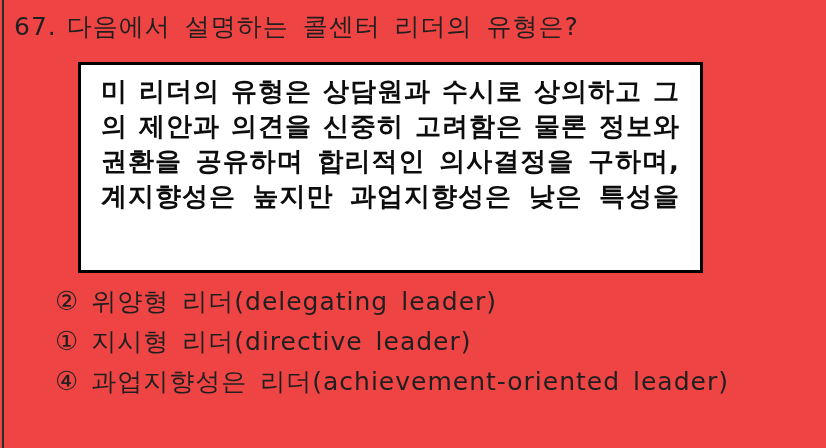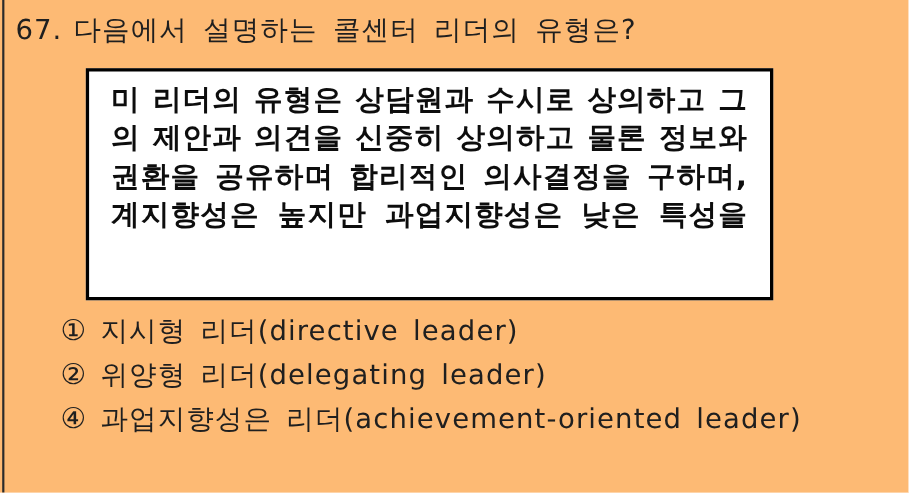--- a/index.html
+++ b/index.html
@@ -5,21 +5,21 @@
   * { margin: 0; padding: 0; box-sizing: border-box; }
   html, body { background: #ffffff; }
   body {
     font-family: "DejaVu Sans", "Liberation Sans", sans-serif;
     color: #1a1a1a;
   }
   .page {
     position: relative;
     width: 826px;
     height: 448px;
-    background: #fdba74;
+    background: #ef4444;
     overflow: hidden;
   }
   .col-divider {
     position: absolute;
     left: 2px;
     top: 0;
     width: 2px;
     height: 448px;
     background: #2b2b2b;
   }
@@ -87,30 +87,30 @@
 <div class="page">
 
   <div class="col-divider"></div>
 
   <div class="question-line">
     <span class="q-num">67.</span><span class="q-title">다음에서 설명하는 콜센터 리더의 유형은?</span>
   </div>
 
   <div class="desc-box">
     <div class="box-line justify">미 리더의 유형은 상담원과 수시로 상의하고 그들</div>
-    <div class="box-line justify">의 제안과 의견을 신중히 상의하고 물론 정보와</div>
+    <div class="box-line justify">의 제안과 의견을 신중히 고려함은 물론 정보와</div>
     <div class="box-line justify">권환을 공유하며 합리적인 의사결정을 구하며, 관</div>
     <div class="box-line justify">계지향성은 높지만 과업지향성은 낮은 특성을 가</div>
   </div>
 
   <ul class="choices">
     <li class="choice">
-      <span class="marker">①</span><span class="choice-text">지시형 리더(directive leader)</span>
+      <span class="marker">②</span><span class="choice-text">위양형 리더(delegating leader)</span>
     </li>
     <li class="choice">
-      <span class="marker">②</span><span class="choice-text">위양형 리더(delegating leader)</span>
+      <span class="marker">①</span><span class="choice-text">지시형 리더(directive leader)</span>
     </li>
     <li class="choice">
       <span class="marker">④</span><span class="choice-text">과업지향성은 리더(achievement-oriented leader)</span>
     </li>
   </ul>
 
 </div>
 
 </body></html>

